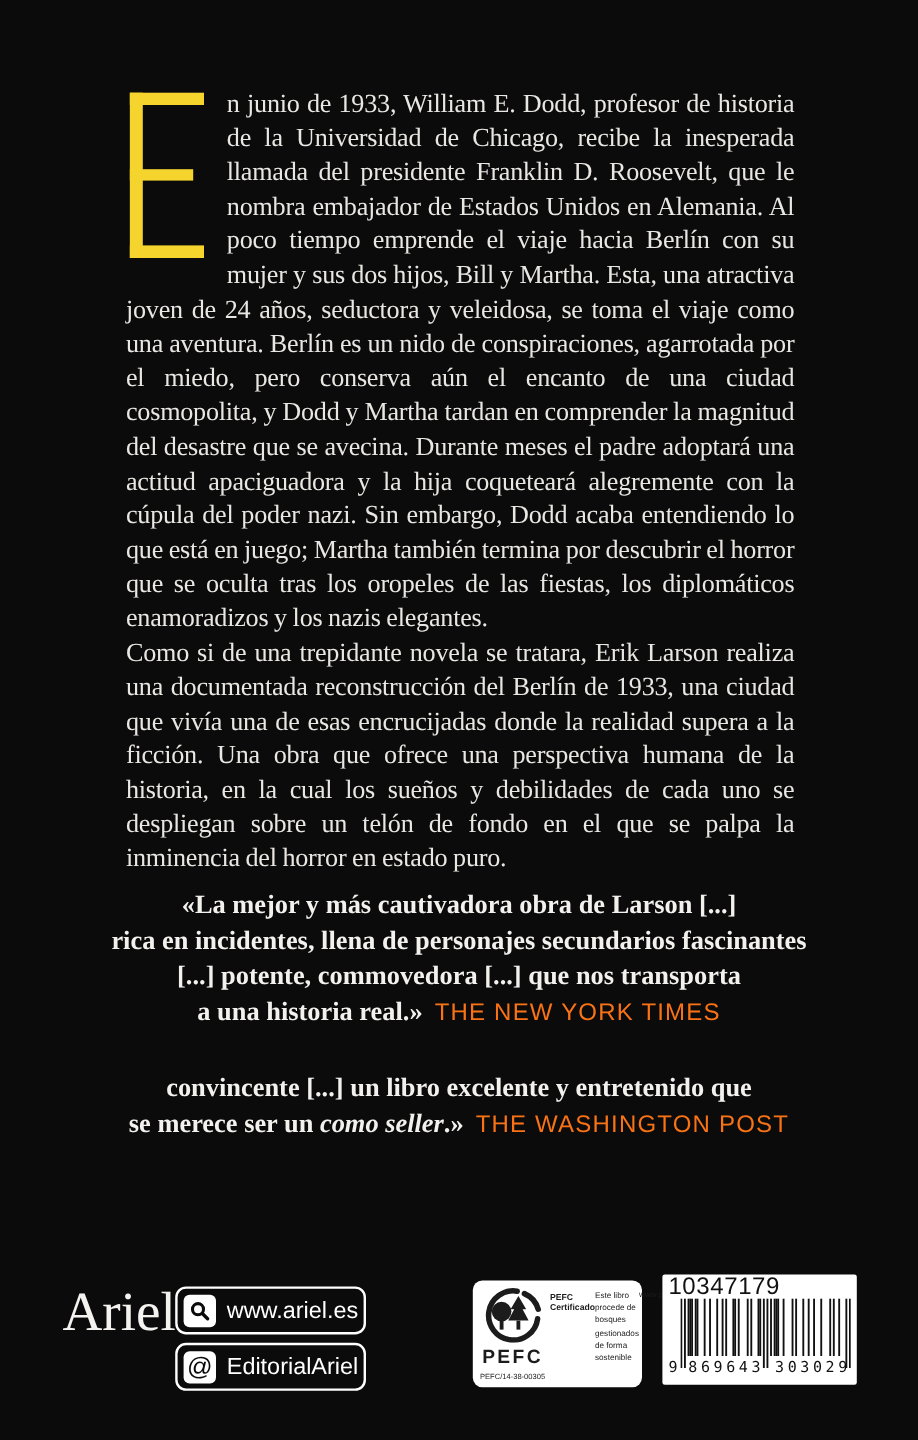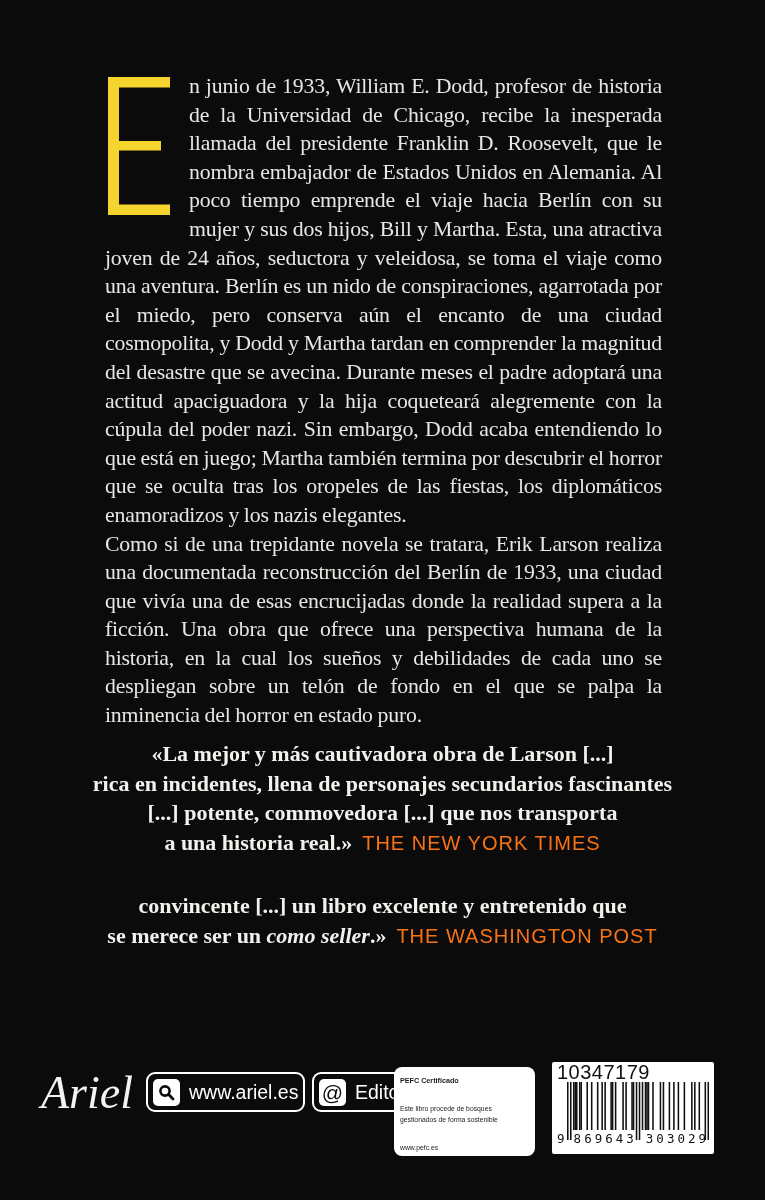--- a/index.html
+++ b/index.html
@@ -24,25 +24,25 @@
     font-weight:bold;font-size:22px;line-height:29.5px;color:#f3f1ee;
   }
   .quote1{top:739px;}
   .quote2{top:891px;}
   .quote .src{
     font-family:"Liberation Sans",sans-serif;font-weight:400;
     font-size:20px;letter-spacing:1px;color:#f97316;margin-left:10px;
   }
   
   .ariel-logo{
-    position:absolute;left:41px;top:1066px;width:90px;
-    font-family:"Liberation Serif",serif;font-style:italic;
+    position:absolute;left:52px;top:1066px;width:90px;
+    font-family:"Liberation Serif",serif;
     font-size:46px;color:#f5f3f0;text-align:left;
   }
-  .badges{position:absolute;left:146px;top:1072px;display:flex;flex-direction:row;gap:7px;align-items:flex-end;}
+  .badges{position:absolute;left:146px;top:1072px;display:flex;flex-direction:column;gap:7px;align-items:flex-end;}
   .badge{
     display:flex;align-items:center;gap:9px;
     width:150px;height:36px;border:2.5px solid #fff;border-radius:9px;
     padding-left:5px;box-sizing:content-box;background:transparent;
   }
   .badge-iconbox{
     width:27px;height:27px;background:#fff;border-radius:5px;
     display:flex;align-items:center;justify-content:center;flex:0 0 auto;
     color:#0b0b0b;font-family:"Liberation Sans",sans-serif;font-size:21px;line-height:1;
   }
@@ -52,21 +52,21 @@
   
   .pefc-card{
     position:absolute;left:394px;top:1067px;width:141px;height:89px;
     background:#fff;border-radius:8px;color:#1c1c1c;
     font-family:"Liberation Sans",sans-serif;
     display:flex;padding:6px 6px 5px 6px;box-sizing:border-box;gap:4px;
   }
   .pefc-left{width:64px;display:flex;flex-direction:column;align-items:center;justify-content:space-between;}
   .pefc-word{font-weight:bold;font-size:16px;letter-spacing:2px;line-height:1;}
   .pefc-code{font-size:6.3px;white-space:nowrap;}
-  .pefc-right{flex:1;display:flex;flex-direction:column;justify-content:space-between;padding-top:3px;}
+  .pefc-right{flex:1;display:flex;flex-direction:row;justify-content:space-between;padding-top:3px;}
   .pefc-title{font-weight:bold;font-size:7.2px;}
   .pefc-body{font-size:6.8px;line-height:1.5;}
   .pefc-url{font-size:6.8px;}
   
   .bc-card{
     position:absolute;left:552px;top:1062px;width:162px;height:92px;
     background:#fff;border-radius:2px;color:#111;box-sizing:border-box;
     padding:2px 5px 0 5px;
   }
   .bc-number{
@@ -129,20 +129,32 @@
       </span>
       <span class="badge-label">www.ariel.es</span>
     </div>
     <div class="badge">
       <span class="badge-iconbox">@</span>
       <span class="badge-label">EditorialAriel</span>
     </div>
   </div>
 
   <div class="pefc-card">
+    <div class="pefc-left">
+      <svg width="52" height="46" viewBox="0 0 52 46" aria-hidden="true">
+        <path d="M30 3 A20.5 20.5 0 1 0 47 26" fill="none" stroke="#1c1c1c" stroke-width="4.6" stroke-linecap="round"></path>
+        <path d="M36 5 A20.5 20.5 0 0 1 47.5 18" fill="none" stroke="#1c1c1c" stroke-width="4.6" stroke-linecap="round"></path>
+        <circle cx="17" cy="20" r="8.2" fill="#1c1c1c"></circle>
+        <rect x="15.4" y="26" width="3.2" height="9" fill="#1c1c1c"></rect>
+        <path d="M31 7 L37.5 18 L34.5 18 L39.5 27.5 L22.5 27.5 L27.5 18 L24.5 18 Z" fill="#1c1c1c"></path>
+        <rect x="29.4" y="27.5" width="3.2" height="7.5" fill="#1c1c1c"></rect>
+      </svg>
+      <div class="pefc-word">PEFC</div>
+      <div class="pefc-code">PEFC/14-38-00305</div>
+    </div>
     <div class="pefc-right">
       <div class="pefc-title">PEFC Certificado</div>
       <div class="pefc-body">Este libro procede de bosques gestionados de forma sostenible</div>
       <div class="pefc-url">www.pefc.es</div>
     </div>
   </div>
 
   <div class="bc-card">
     <div class="bc-number">10347179</div>
     <div class="bc-wrap">

